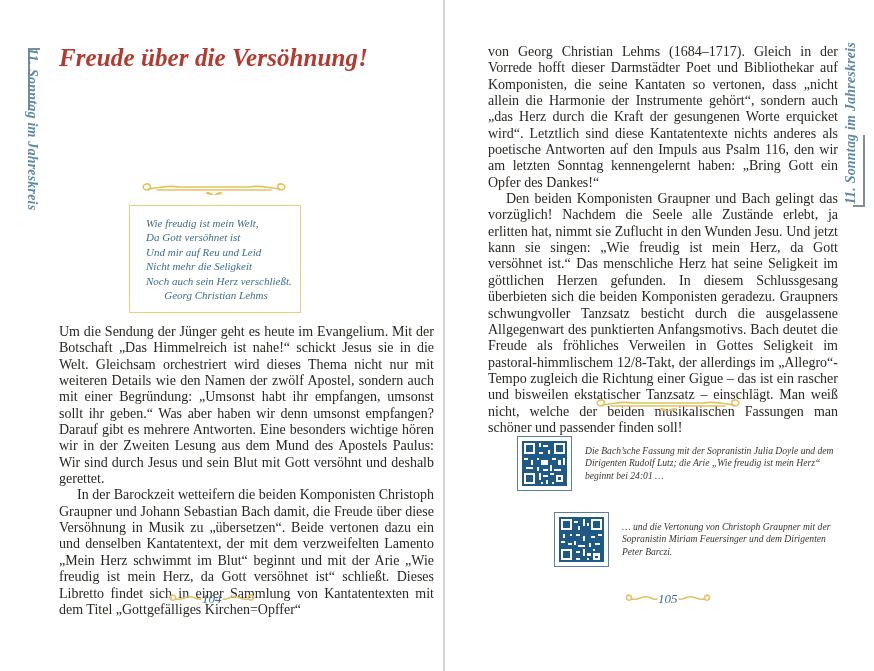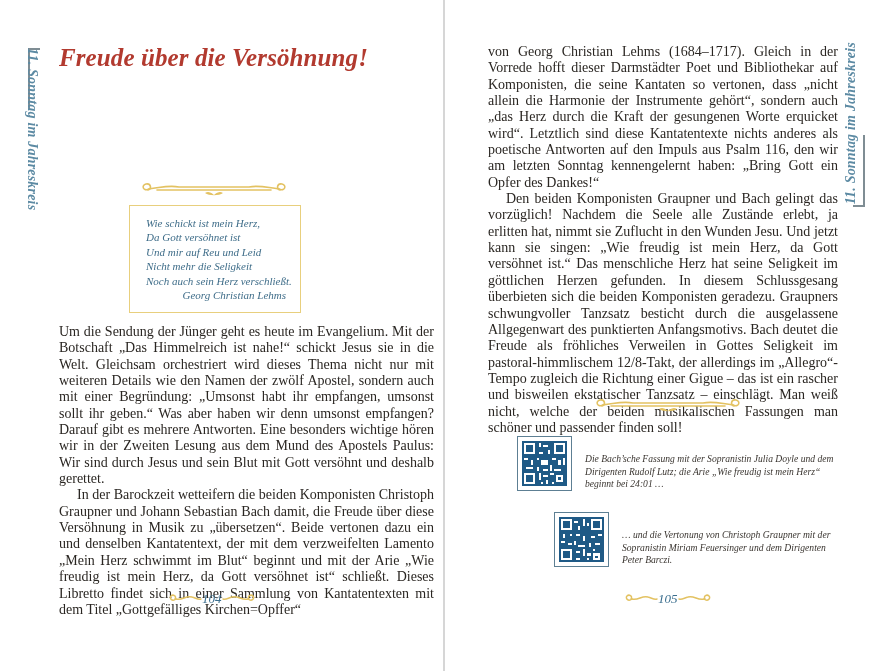--- a/index.html
+++ b/index.html
@@ -39,39 +39,39 @@
 
   .ornament { position: absolute; }
   .ornament svg { display: block; }
 
   .quote-box {
     position: absolute; left: 129px; top: 205px; width: 172px; height: 108px;
     border: 1.5px solid #e8cf7d; padding: 10px 0 0 16px;
     font-style: italic; font-size: 11px; line-height: 14.4px; color: #3f6d89;
   }
   .quote-box .q-line { display: block; white-space: nowrap; }
-  .quote-box .q-author { display: block; text-align: right; padding-right: 14px; white-space: nowrap; }
+  .quote-box .q-author { display: block; text-align: center; padding-right: 14px; white-space: nowrap; }
 
   .body-text {
     position: absolute; font-size: 14px; line-height: 16.35px; color: #2a2622;
     text-align: justify; hyphens: manual;
   }
   .body-text p { margin: 0; }
   .body-text p.indent { text-indent: 18px; }
   .page-left .body-text { left: 59px; top: 324px; width: 375px; }
   .page-right .body-text { left: 43px; top: 44px; width: 350px; }
 
   .folio {
     position: absolute; top: 591px; display: flex; align-items: center; gap: 0;
     font-style: italic; font-size: 13px; color: #3a6e8e;
   }
   .page-left .folio { left: 168px; }
   .page-right .folio { left: 179px; }
 
-  .qr-item { position: absolute; left: 72px; width: 320px; display: flex; align-items: flex-end; gap: 13px; }
+  .qr-item { position: absolute; left: 72px; width: 320px; display: flex; align-items: center; gap: 13px; }
   .qr-item.first { top: 436px; }
   .qr-item.second { top: 512px; padding-left: 37px; }
   .qr-code {
     width: 55px; height: 55px; flex: 0 0 55px; border: 1.5px solid #5d7f93; padding: 4px; background: #fff;
   }
   .qr-code svg { display: block; width: 100%; height: 100%; }
   .qr-caption { font-style: italic; font-size: 9.6px; line-height: 12.6px; color: #3a3530; padding-top: 0px; width: 250px; }
 </style>
 </head>
 <body>
@@ -91,21 +91,21 @@
           <path d="M10 7 C4 10 2 3 7 2 C12 1 13 7 9 8"></path>
           <path d="M10 7 C 25 5 30 3 40 5 L 110 5 C 120 3 125 5 140 7"></path>
           <path d="M18 8 L 132 8"></path>
           <path d="M140 7 C146 10 148 3 143 2 C138 1 137 7 141 8"></path>
         </g>
         <path d="M66 11 C70 8 74 12 75 13 C76 12 80 8 84 11 C80 14 70 14 66 11 Z" fill="#e3c262"></path>
       </svg>
     </div>
 
     <div class="quote-box">
-      <span class="q-line">Wie schickt ist mein Herz,</span>
+      <span class="q-line">Wie freudig ist mein Welt,</span>
       <span class="q-line">Da Gott versöhnet ist</span>
       <span class="q-line">Und mir auf Reu und Leid</span>
       <span class="q-line">Nicht mehr die Seligkeit</span>
       <span class="q-line">Noch auch sein Herz verschließt.</span>
       <span class="q-author">Georg Christian Lehms</span>
     </div>
 
     <div class="body-text">
       <p>Um die Sendung der Jünger geht es heute im Evangelium. Mit der Botschaft „Das Himmelreich ist nahe!“ schickt Jesus sie in die Welt. Gleichsam orchestriert wird dieses Thema nicht nur mit weiteren Details wie den Namen der zwölf Apostel, sondern auch mit einer Begründung: „Umsonst habt ihr empfangen, um­sonst sollt ihr geben.“ Was aber haben wir denn umsonst emp­fangen? Darauf gibt es mehrere Antworten. Eine besonders wichtige hören wir in der Zweiten Lesung aus dem Mund des Apostels Paulus: Wir sind durch Jesus und sein Blut mit Gott versöhnt und deshalb gerettet.</p>
       <p class="indent">In der Barockzeit wetteifern die beiden Komponisten Chris­toph Graupner und Johann Sebastian Bach damit, die Freude über diese Versöhnung in Musik zu „übersetzen“. Beide ver­tonen dazu ein und denselben Kantatentext, der mit dem ver­zweifelten Lamento „Mein Herz schwimmt im Blut“ beginnt und mit der Arie „Wie freudig ist mein Herz, da Gott versöhnet ist“ schließt. Dieses Libretto findet sich in einer Sammlung von Kantatentexten mit dem Titel „Gottgefälliges Kirchen=Opffer“</p>

